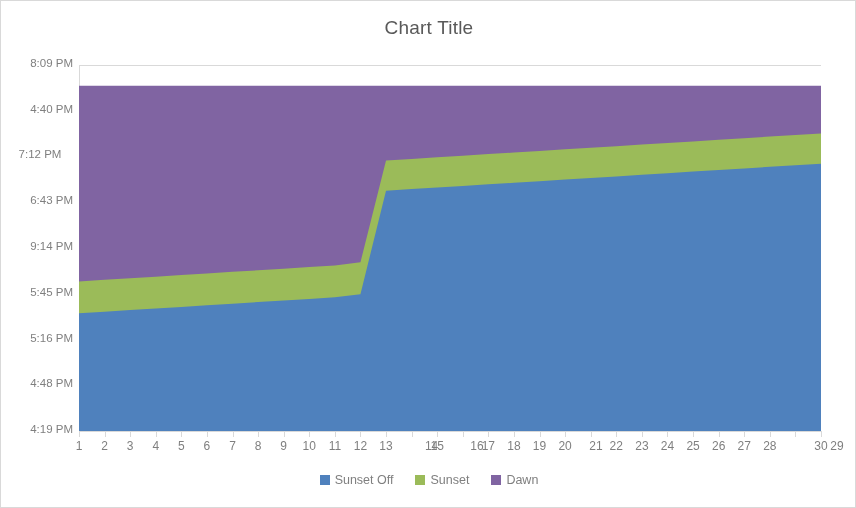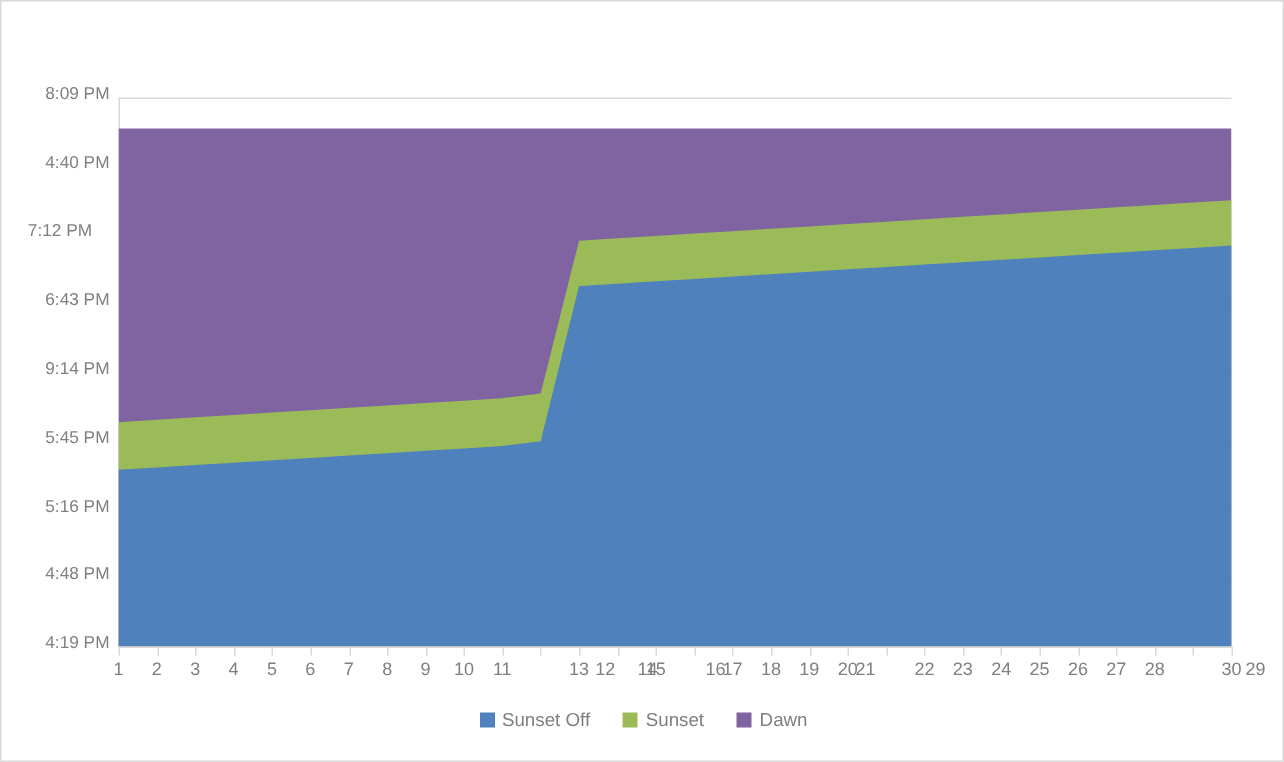--- a/index.html
+++ b/index.html
@@ -144,20 +144,21 @@
     font-size: 12.5px;
     color: #7f7f7f;
     white-space: nowrap;
   }
 </style>
 </head>
 <body>
 
 <div id="chart-frame">
 
+  <div id="chart-title">Chart Title</div>
 
   <div id="gridlines">
       <div class="gridline" style="top: 64px;"></div>
       <div class="gridline" style="top: 110px;"></div>
       <div class="gridline" style="top: 155px;"></div>
       <div class="gridline" style="top: 201px;"></div>
       <div class="gridline" style="top: 247px;"></div>
       <div class="gridline" style="top: 293px;"></div>
       <div class="gridline" style="top: 339px;"></div>
       <div class="gridline" style="top: 384px;"></div>
@@ -222,30 +223,30 @@
       <div class="x-tick-label" style="left: 25.5862px;">2</div>
       <div class="x-tick-label" style="left: 51.1724px;">3</div>
       <div class="x-tick-label" style="left: 76.7586px;">4</div>
       <div class="x-tick-label" style="left: 102.345px;">5</div>
       <div class="x-tick-label" style="left: 127.931px;">6</div>
       <div class="x-tick-label" style="left: 153.517px;">7</div>
       <div class="x-tick-label" style="left: 179.103px;">8</div>
       <div class="x-tick-label" style="left: 204.69px;">9</div>
       <div class="x-tick-label" style="left: 230.276px;">10</div>
       <div class="x-tick-label" style="left: 255.862px;">11</div>
-      <div class="x-tick-label" style="left: 281.448px; margin-left: 43px;">12</div>
+      <div class="x-tick-label" style="left: 281.448px;">12</div>
       <div class="x-tick-label" style="left: 307.034px;">13</div>
       <div class="x-tick-label" style="left: 332.621px; margin-left: 20px;">14</div>
       <div class="x-tick-label" style="left: 358.207px;">15</div>
       <div class="x-tick-label" style="left: 398px; text-align: right;">16</div>
       <div class="x-tick-label" style="left: 409.379px;">17</div>
       <div class="x-tick-label" style="left: 434.966px;">18</div>
       <div class="x-tick-label" style="left: 460.552px;">19</div>
       <div class="x-tick-label" style="left: 486.138px;">20</div>
-      <div class="x-tick-label" style="left: 498px;">21</div>
+      <div class="x-tick-label" style="left: 517px;">21</div>
       <div class="x-tick-label" style="left: 537.31px;">22</div>
       <div class="x-tick-label" style="left: 562.897px;">23</div>
       <div class="x-tick-label" style="left: 588.483px;">24</div>
       <div class="x-tick-label" style="left: 614.069px;">25</div>
       <div class="x-tick-label" style="left: 639.655px;">26</div>
       <div class="x-tick-label" style="left: 665.241px;">27</div>
       <div class="x-tick-label" style="left: 690.828px;">28</div>
       <div class="x-tick-label" style="left: 758px;">29</div>
       <div class="x-tick-label" style="left: 742px;">30</div>
     </div>

